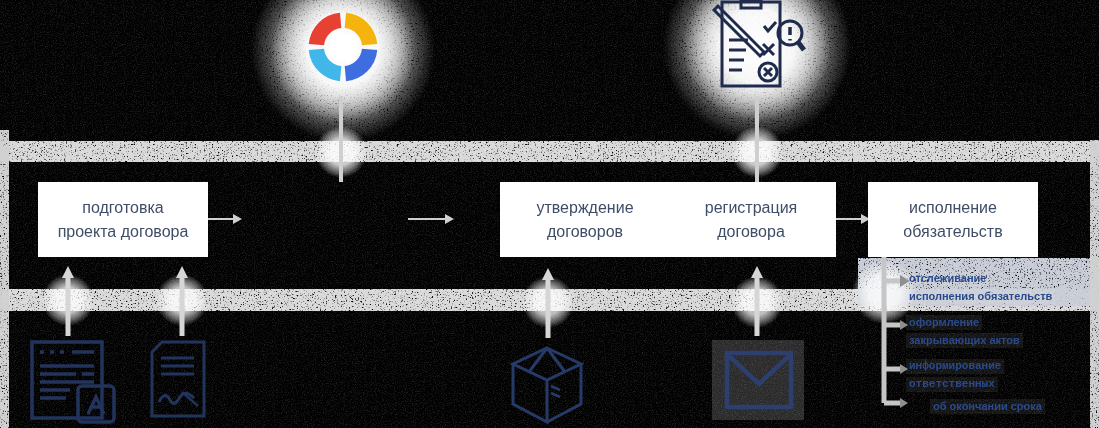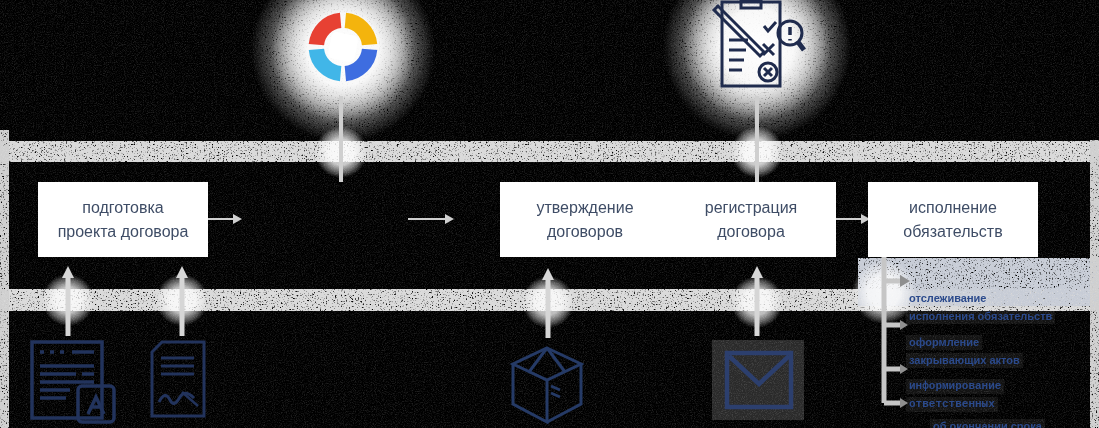--- a/index.html
+++ b/index.html
@@ -13,21 +13,21 @@
     position:absolute;top:182px;width:170px;height:75px;background:#ffffff;
     display:flex;align-items:center;justify-content:center;text-align:center;
     box-sizing:border-box;padding:0 15px;z-index:3;
   }
   .stage-label{color:#3f4d66;font-size:16px;line-height:1.45;}
   
   .vconn{position:absolute;width:4px;background:#cfcfcf;z-index:2;}
   .flow-arrow,.up-arrow{position:absolute;z-index:2;}
   .icon{position:absolute;z-index:3;}
   
-  .task{position:absolute;left:906px;width:180px;z-index:3;margin-top:20px;}
+  .task{position:absolute;left:906px;width:180px;z-index:3;}
   .task-line{
     display:inline-block;color:#2b4a8c;font-size:11px;font-weight:bold;
     line-height:13px;padding:1px 3px;background:rgba(255,255,255,0.07);
     white-space:nowrap;
   }
   .bracket{position:absolute;left:878px;top:253px;z-index:2;}
 </style>
 </head>
 <body>
 

